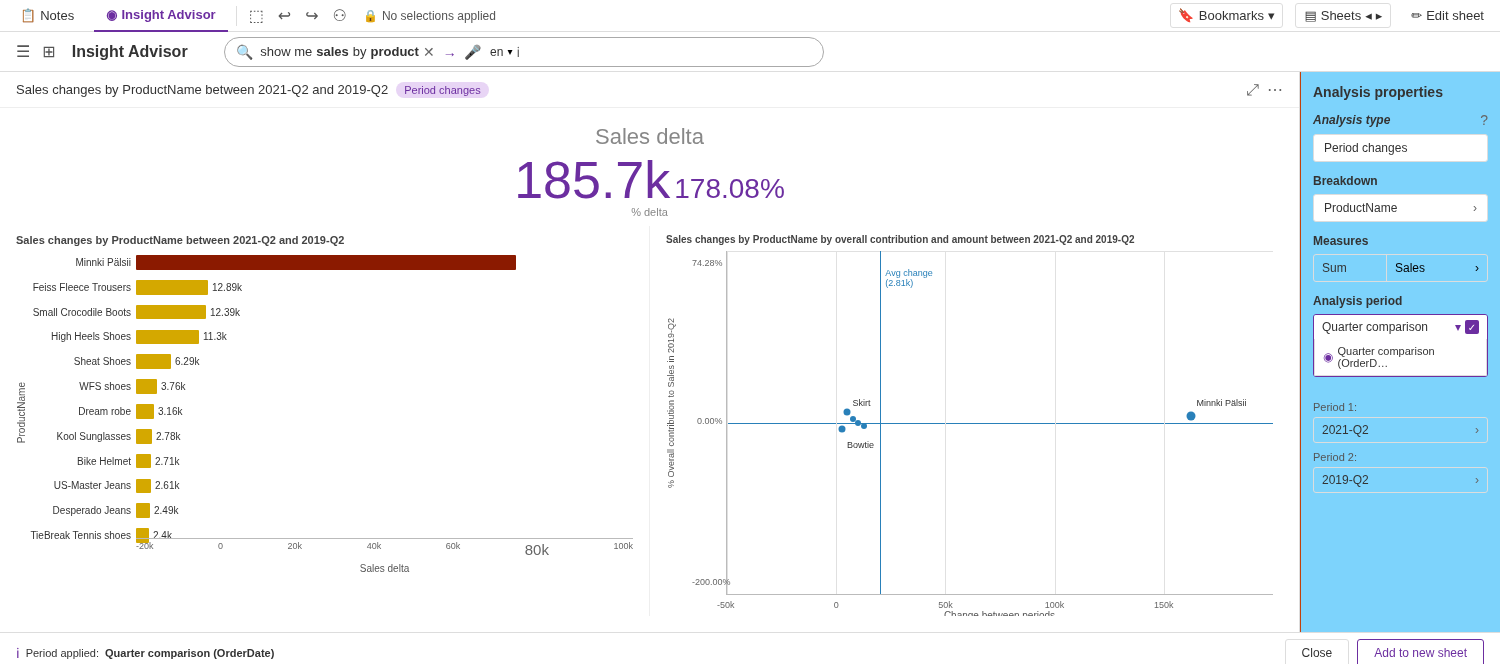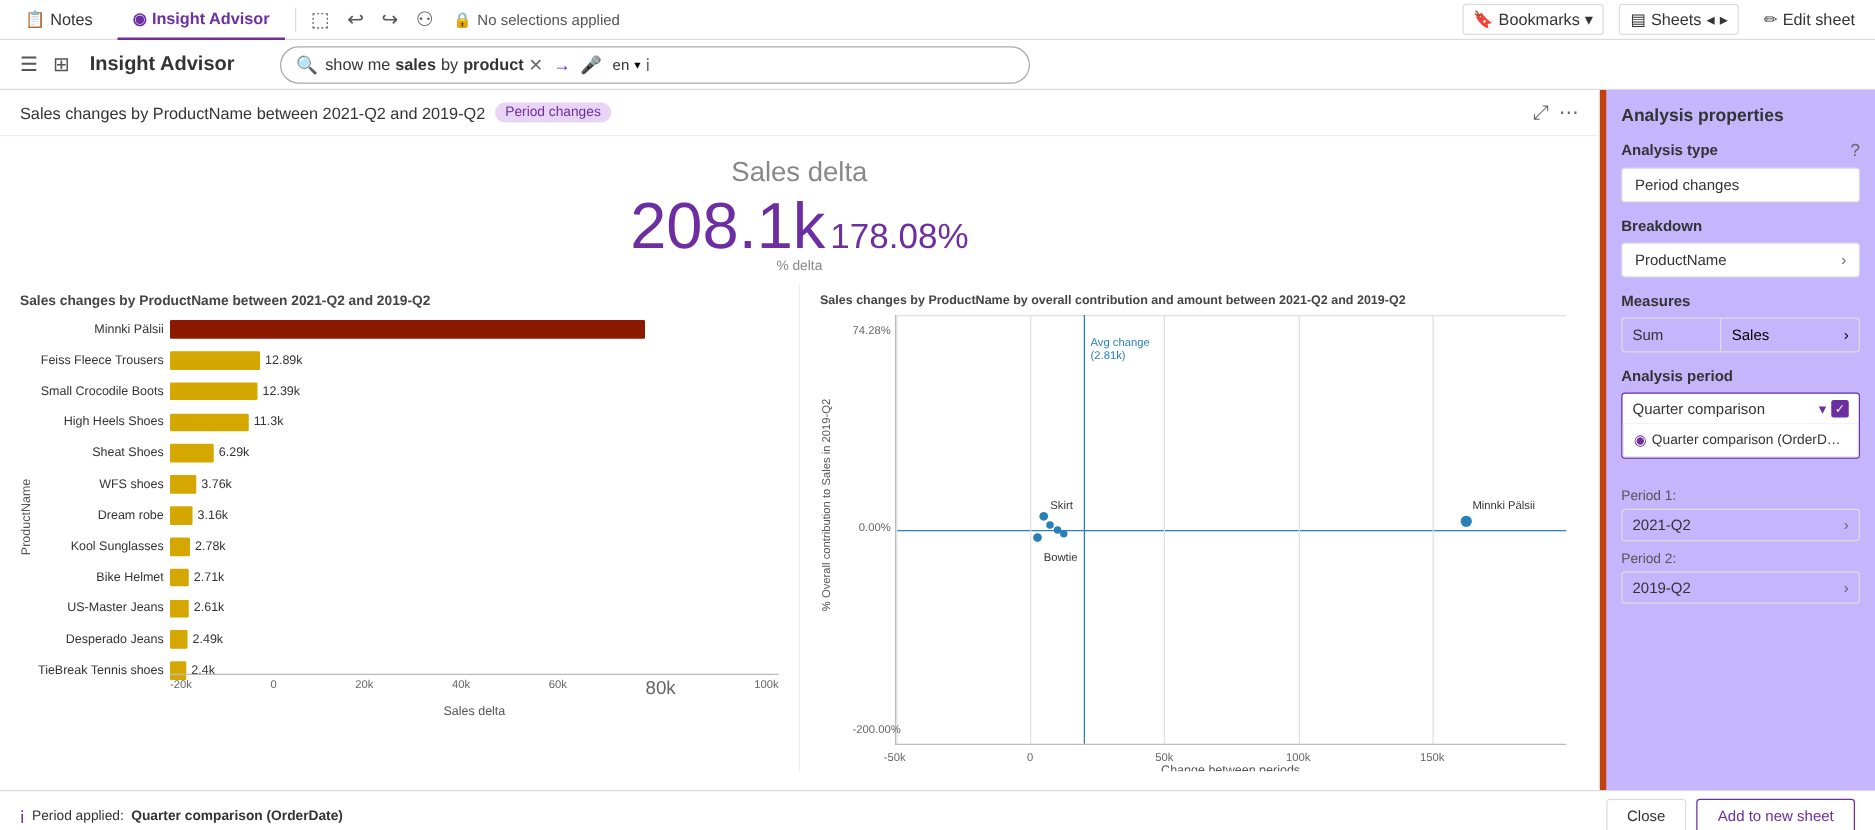--- a/index.html
+++ b/index.html
@@ -131,21 +131,21 @@
       font-size: 10px; color: #333; margin-left: 4px; white-space: nowrap;
     }
 
     
     .scatter-chart-section {
       flex: 1; padding: 8px 16px; border-left: 1px solid #eee; position: relative; overflow: hidden;
     }
 
     
     .right-panel {
-      width: 220px; background: #c4b5fd; border-left: 5px solid #c2410c;
+      width: 200px; background: #7dd3fc; border-left: 1px solid #c2410c;
       overflow-y: auto; padding: 12px;
     }
     .panel-title { font-size: 14px; font-weight: 600; color: #333; margin-bottom: 12px; }
     .panel-section-title { font-size: 12px; font-weight: 600; color: #333; margin: 12px 0 6px 0; }
     .panel-item {
       display: flex; align-items: center; justify-content: space-between;
       padding: 6px 10px; border: 1px solid #ddd; border-radius: 3px;
       margin-bottom: 6px; cursor: pointer; background: #fff;
     }
     .panel-item-label { font-size: 12px; color: #333; }
@@ -277,21 +277,21 @@
       </div>
       <div class="chart-actions">
         <span class="chart-action-icon">⤢</span>
         <span class="chart-action-icon">⋯</span>
       </div>
     </div>
 
     <div class="delta-section">
       <span class="delta-label">Sales delta</span>
       <div class="delta-values">
-        <span class="delta-main">208.1k</span>
+        <span class="delta-main">185.7k</span>
         <span class="delta-pct">178.08%</span>
       </div>
       <span class="delta-sub">% delta</span>
     </div>
 
     <div class="charts-row">
 
       <div class="bar-chart-section">
         <div class="chart-section-title">Sales changes by ProductName between 2021-Q2 and 2019-Q2</div>
         <div class="bar-chart-container">
@@ -420,21 +420,21 @@
           <div style="position:absolute;bottom:-26px;left:50%;transform:translateX(-50%);font-size:10px;color:#555;">Change between periods</div>
         </div>
       </div>
     </div>
   </div>
 
   <div class="right-panel">
     <div class="panel-title">Analysis properties</div>
 
     <div style="display:flex;align-items:center;justify-content:space-between;">
-      <span class="panel-section-title" style="margin:0;">Analysis type</span>
+      <span class="panel-section-title" style="margin:0;font-style:italic;">Analysis type</span>
       <span style="color:#666;font-size:14px;cursor:pointer;">?</span>
     </div>
     <div class="panel-item" style="margin-top:6px;">
       <span class="panel-item-label">Period changes</span>
     </div>
 
     <div class="panel-section-title">Breakdown</div>
     <div class="panel-item">
       <span class="panel-item-label">ProductName</span>
       <span class="panel-item-arrow">›</span>

